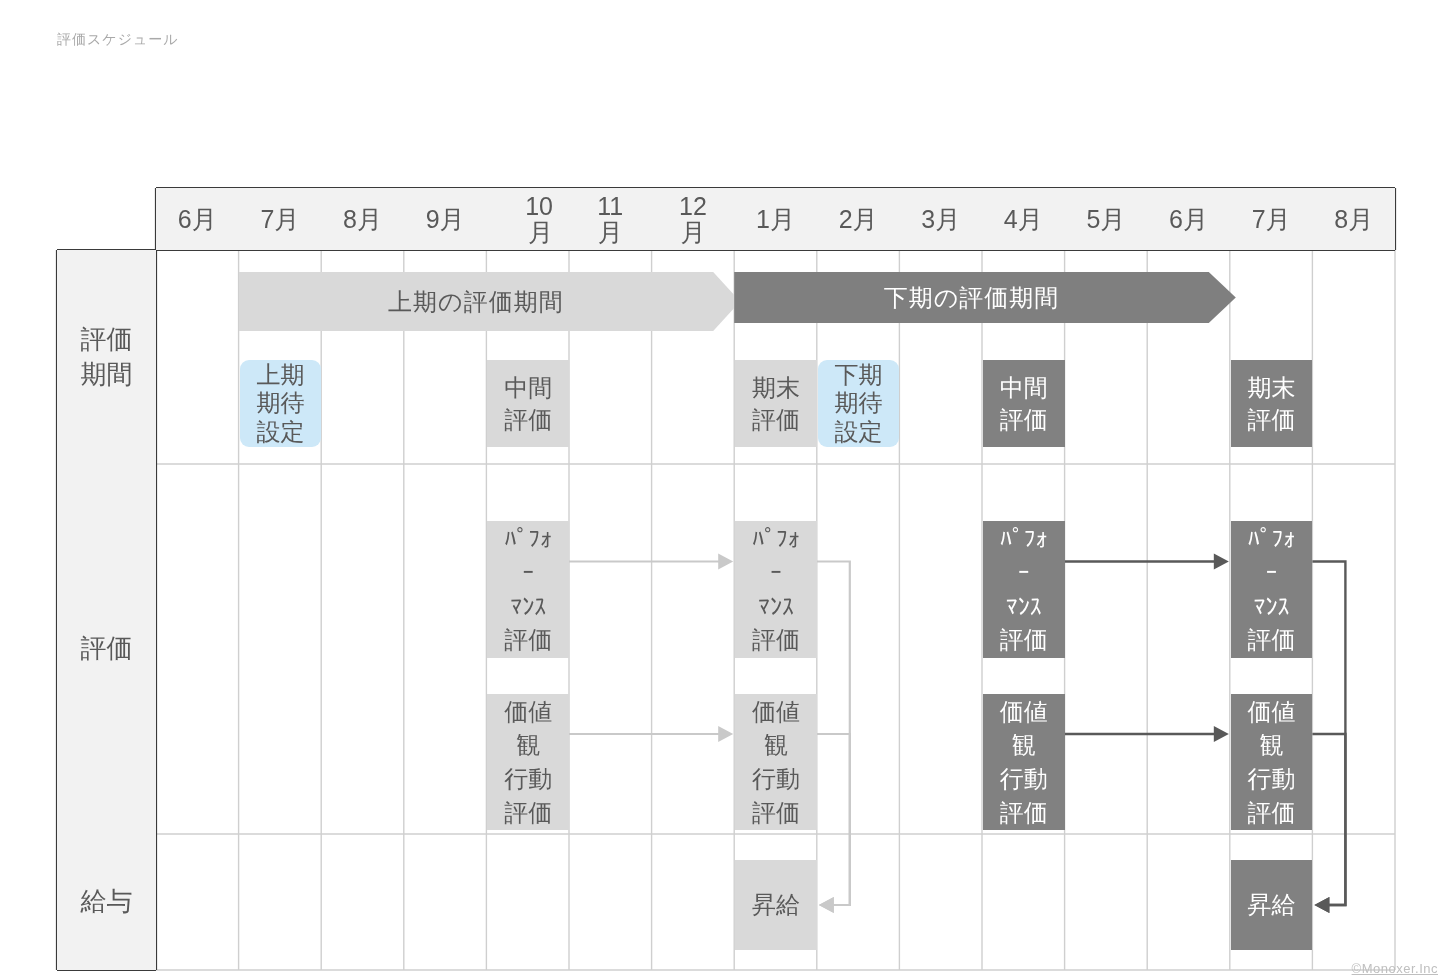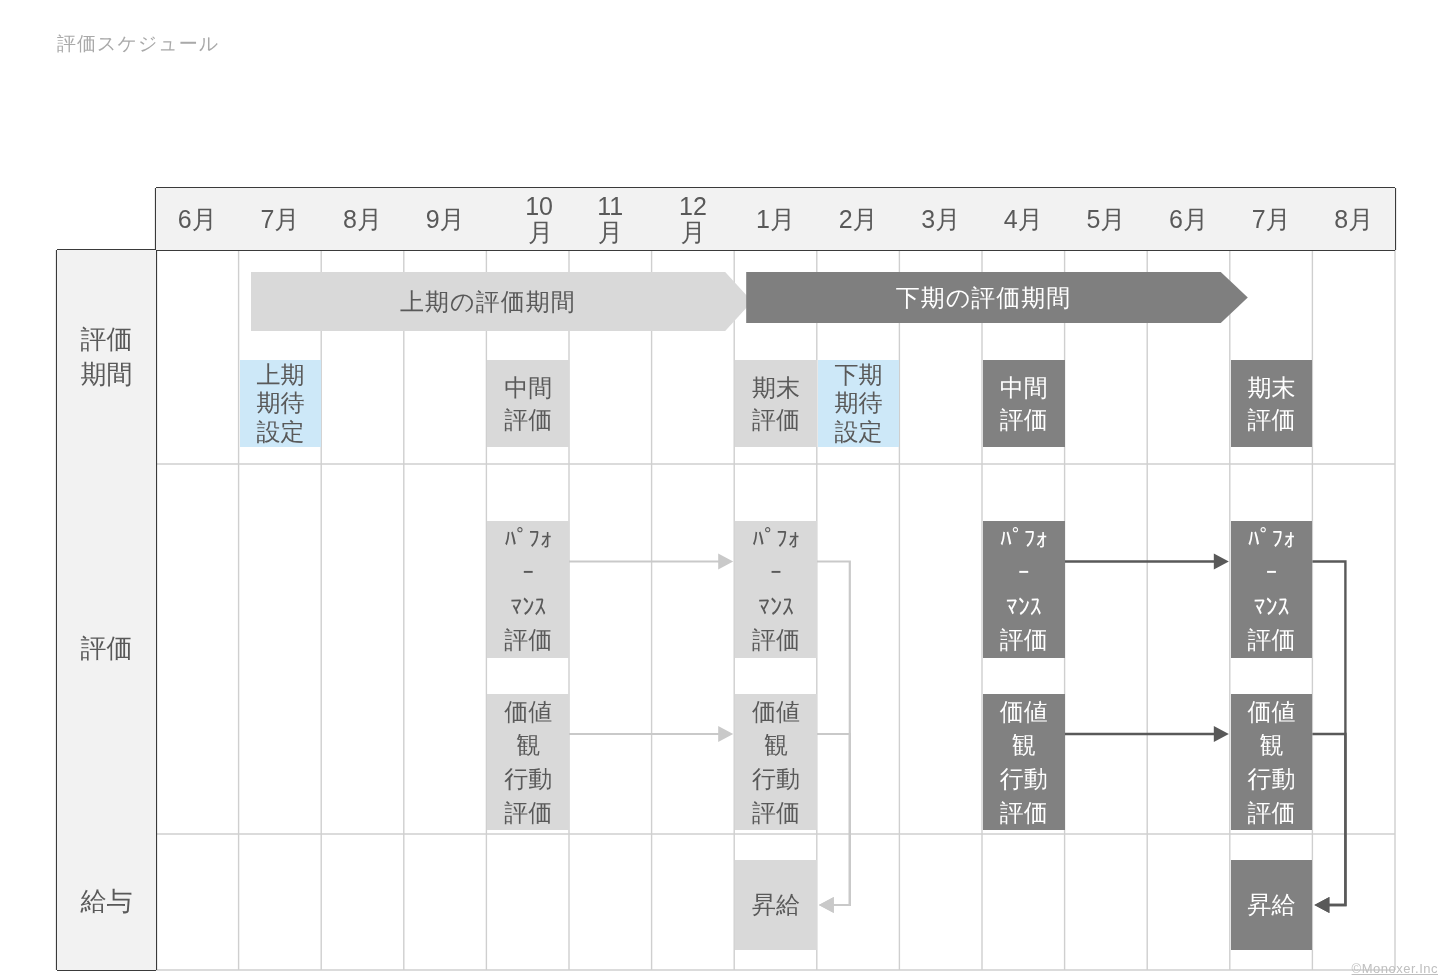--- a/index.html
+++ b/index.html
@@ -1,53 +1,52 @@
 <!DOCTYPE html>
 <html><head>
 <meta charset="utf-8">
 <style>
   html,body{margin:0;padding:0;background:#ffffff;}
   .canvas{
     position:relative;width:1440px;height:980px;background:#ffffff;overflow:hidden;
     font-family:"Liberation Sans","DejaVu Sans",sans-serif;
   }
   .slide-label{
-    position:absolute;left:57px;top:31px;font-size:19px;color:#a9a9a9;letter-spacing:1px;
+    position:absolute;left:57px;top:31px;font-size:14px;color:#a9a9a9;letter-spacing:1px;
   }
   .heading{
     position:absolute;left:30px;top:64px;width:1400px;
     font-size:34px;font-weight:700;color:#222222;line-height:60px;
     white-space:pre-line;letter-spacing:0.5px;
   }
   .month-cell{
     position:absolute;background:#f2f2f2;display:flex;align-items:center;justify-content:center;
     text-align:center;font-size:25px;color:#595959;line-height:1.05;padding:0 16px;box-sizing:border-box;
   }
   .label-cell{
     position:absolute;background:#f2f2f2;display:flex;align-items:center;justify-content:center;
     text-align:center;font-size:26px;color:#595959;line-height:1.35;padding:0 14px;box-sizing:border-box;
   }
   .grid-svg,.conn-svg{position:absolute;left:0;top:0;width:1440px;height:980px;pointer-events:none;}
   .period-arrow{
     position:absolute;display:flex;align-items:center;justify-content:center;
     font-size:24px;letter-spacing:1px;box-sizing:border-box;padding-right:27px;
     clip-path:polygon(0 0, calc(100% - 27px) 0, 100% 50%, calc(100% - 27px) 100%, 0 100%);
-    margin-left:12px;
   }
   .period-arrow.light{background:#d9d9d9;color:#595959;}
   .period-arrow.dark{background:#7f7f7f;color:#ffffff;}
   .event-box{
     position:absolute;display:flex;align-items:center;justify-content:center;
     text-align:center;font-size:24px;white-space:pre-line;box-sizing:border-box;
   }
   .event-box.light{background:#d9d9d9;color:#595959;}
   .event-box.dark{background:#818181;color:#ffffff;}
   .event-box.blue{background:#cde8f8;color:#595959;}
   .event-box.lines2{line-height:1.3;}
-  .event-box.lines3{line-height:1.18;}
+  .event-box.lines3{line-height:1.18;border-radius:9px;}
   .event-box.lines4{line-height:1.4;margin-top:28px;}
   .watermark{
     position:absolute;right:2px;top:961px;font-size:13px;color:#bfbfbf;letter-spacing:0.5px;text-decoration:underline;
   }
 </style>
 </head>
 <body>
 
 <div class="canvas">
   <div class="slide-label">評価スケジュール</div>

